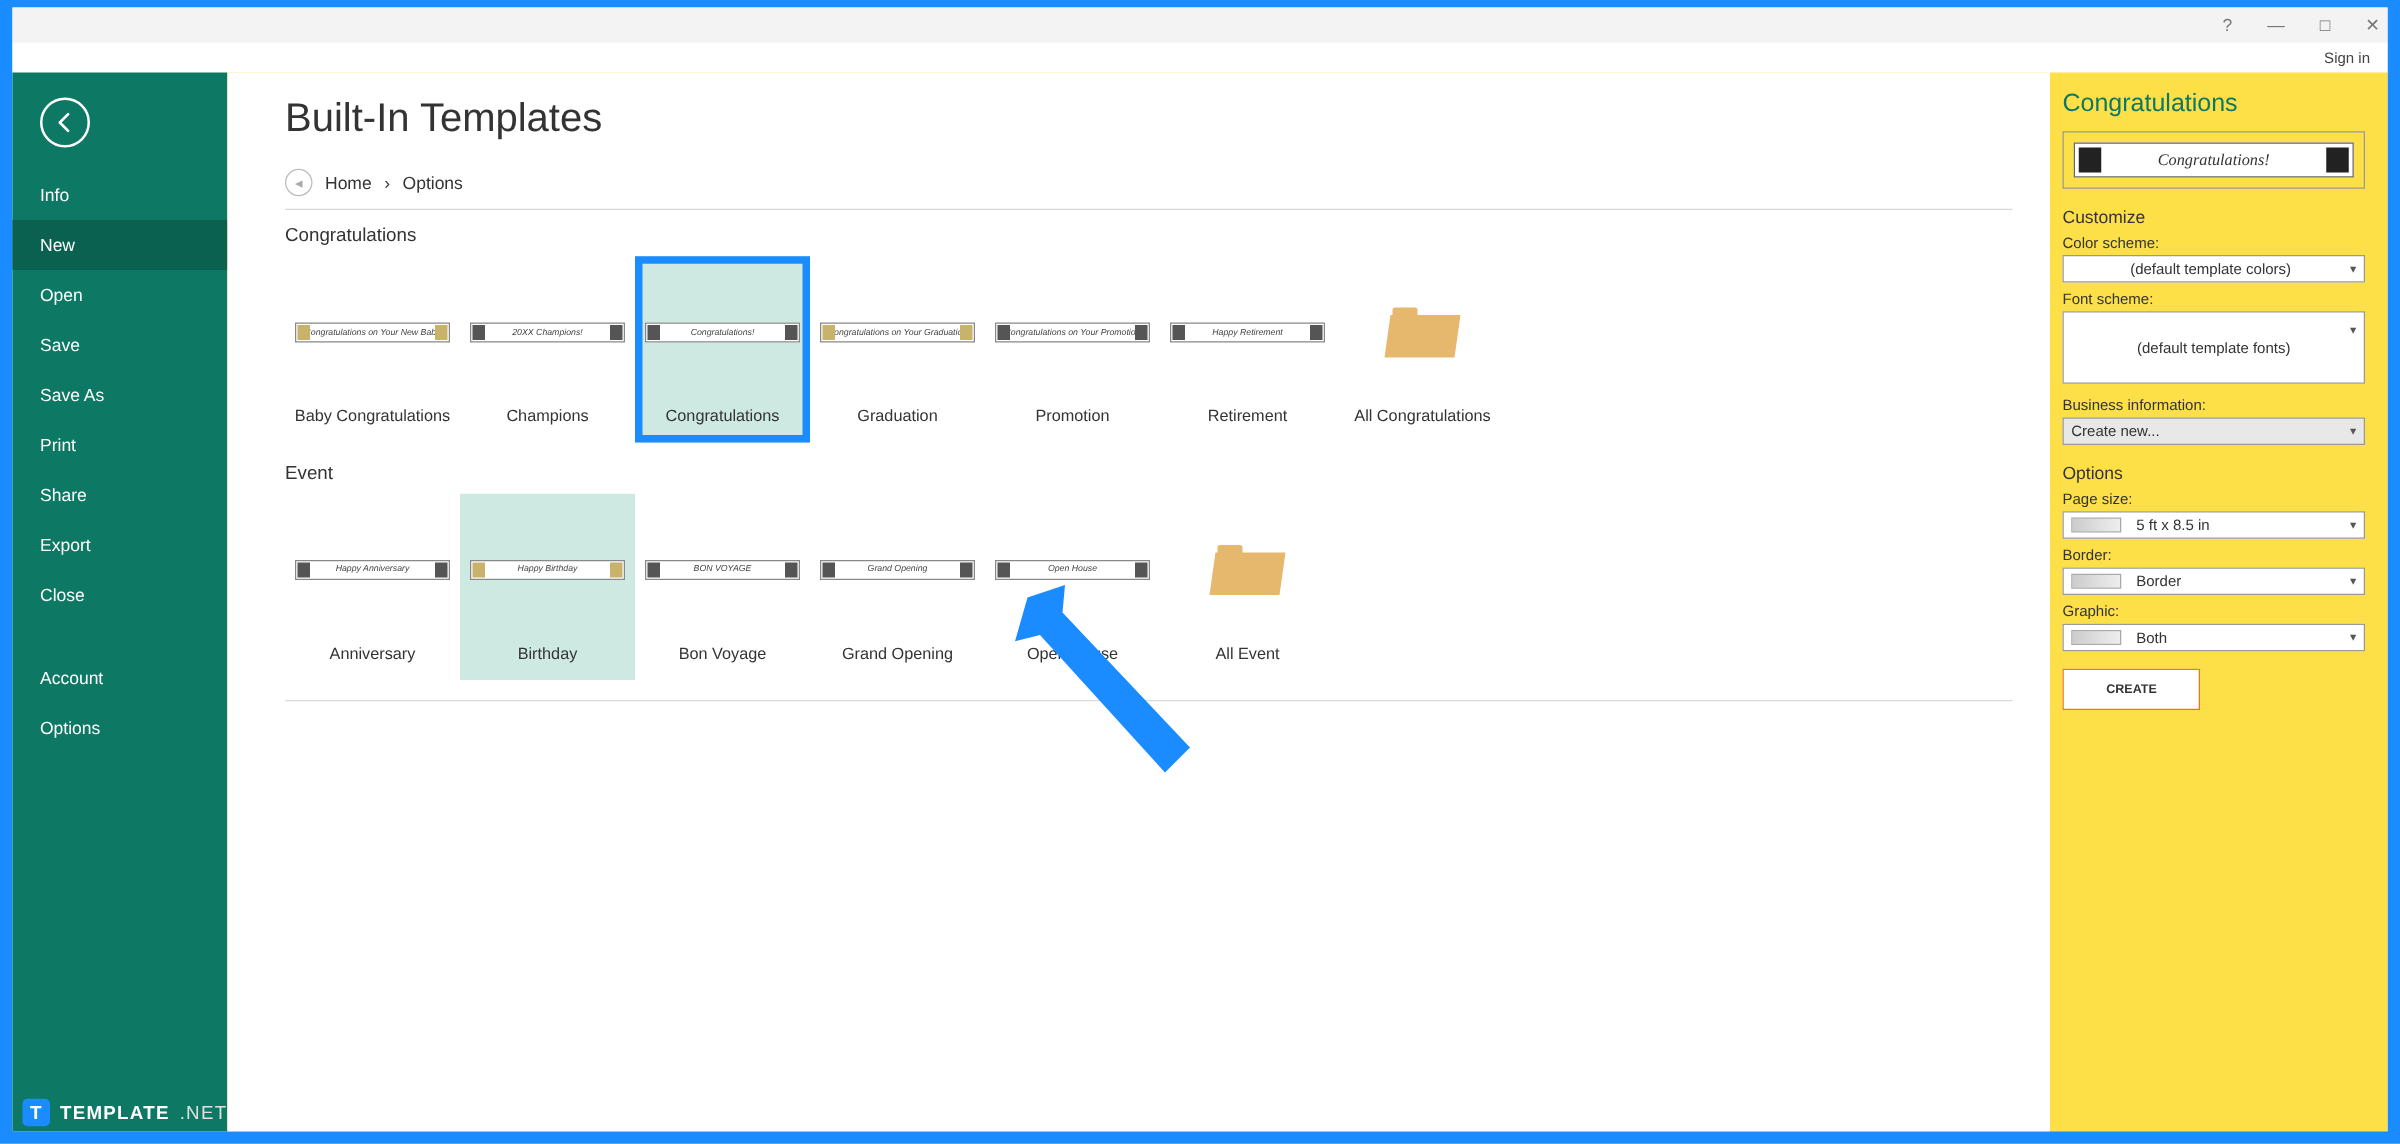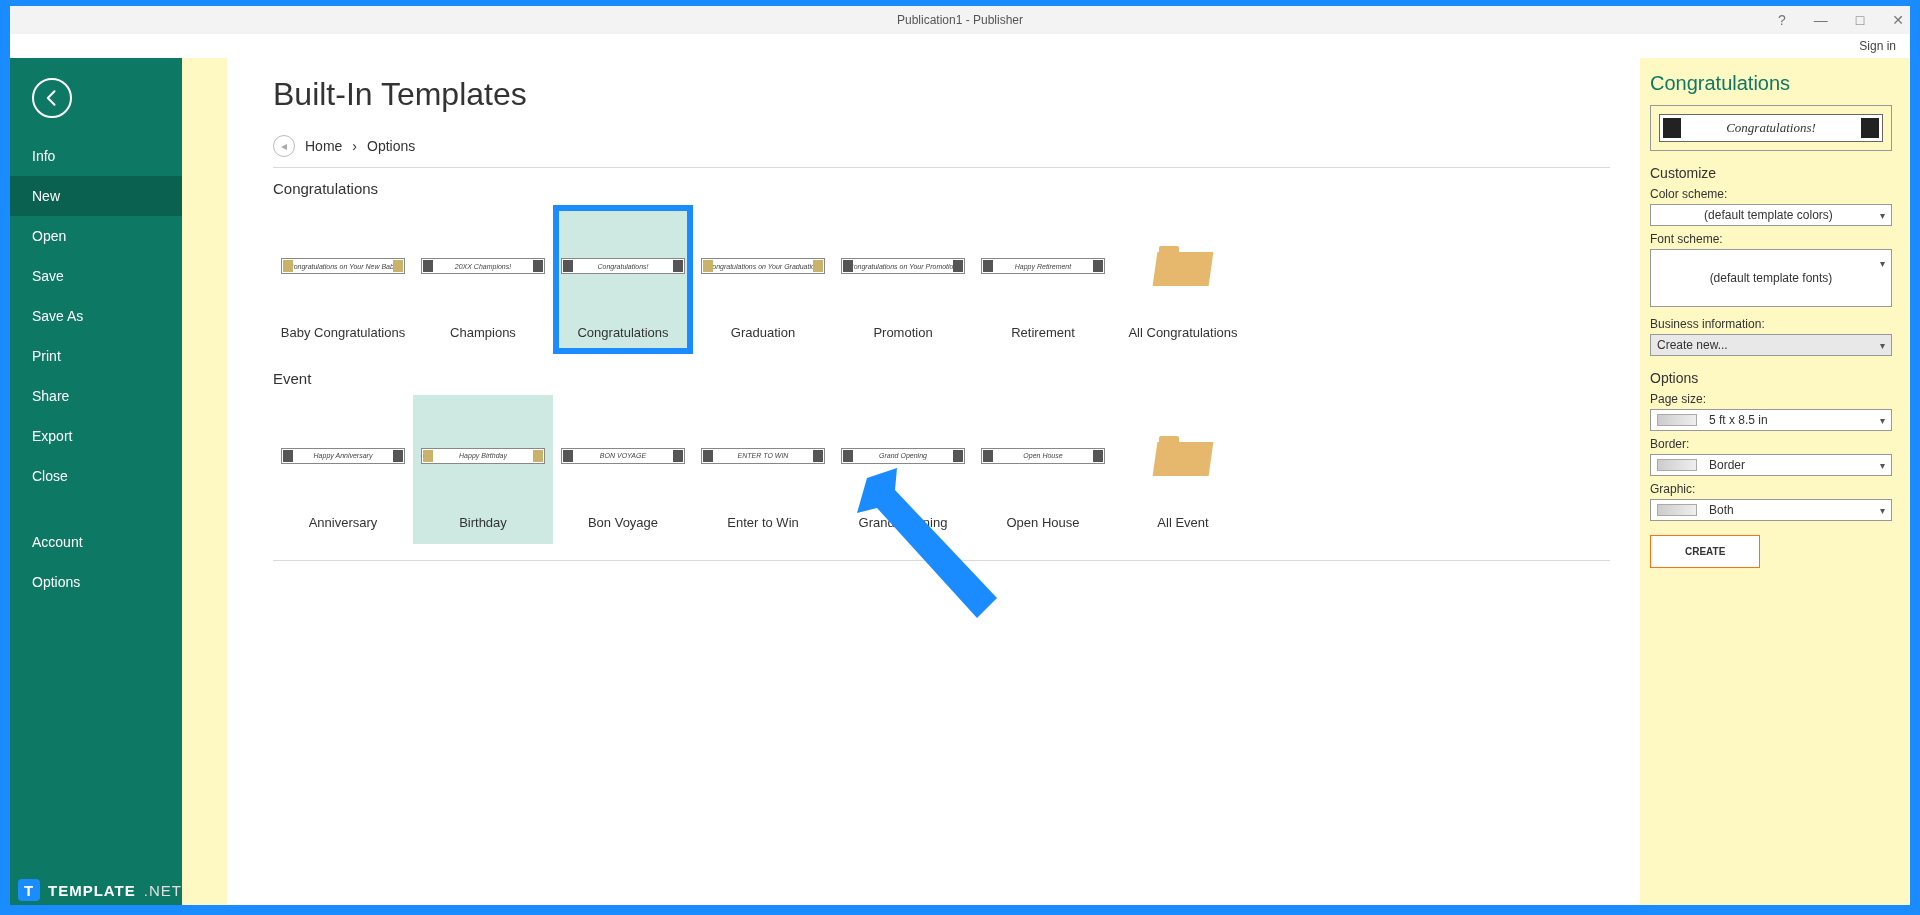--- a/index.html
+++ b/index.html
@@ -59,24 +59,23 @@
   .nav-item {
     padding: 12px 22px;
     font-size: 14px;
     cursor: default;
   }
   .nav-item.active { background: #0a6150; }
   .nav-gap { height: 26px; }
 
   .main {
     flex: 1;
-    background: #fef9c3;
+    background: #fde047;
     display: flex;
     min-width: 0;
-    padding-left: 45px;
   }
 
   .content {
     flex: 1;
     background: #fff;
     padding: 0 0 0 0;
     min-width: 0;
     position: relative;
   }
   .content-inner {
@@ -221,21 +220,20 @@
     border-radius: 4px; font-weight:700;
   }
   .watermark .net { color: #e0e0e0; font-weight:400; }
 </style>
 </head>
 <body>
 
 <div class="frame">
 
   <div class="titlebar">
-    <div class="title">Publication1 - Publisher</div>
     <div class="win-controls">
       <span>?</span>
       <span>—</span>
       <span>□</span>
       <span>✕</span>
     </div>
   </div>
 
   <div class="signin-row">
     <span>Sign in</span>
@@ -336,26 +334,20 @@
               <div class="template-label">Birthday</div>
             </div>
             <div class="template-item">
               <div class="thumb-wrap">
                   <div class="banner-thumb">BON VOYAGE</div>
                 </div>
               <div class="template-label">Bon Voyage</div>
             </div>
             <div class="template-item">
               <div class="thumb-wrap">
-                  <div class="banner-thumb">ENTER TO WIN</div>
-                </div>
-              <div class="template-label">Enter to Win</div>
-            </div>
-            <div class="template-item">
-              <div class="thumb-wrap">
                   <div class="banner-thumb">Grand Opening</div>
                 </div>
               <div class="template-label">Grand Opening</div>
             </div>
             <div class="template-item">
               <div class="thumb-wrap">
                   <div class="banner-thumb">Open House</div>
                 </div>
               <div class="template-label">Open House</div>
             </div>

